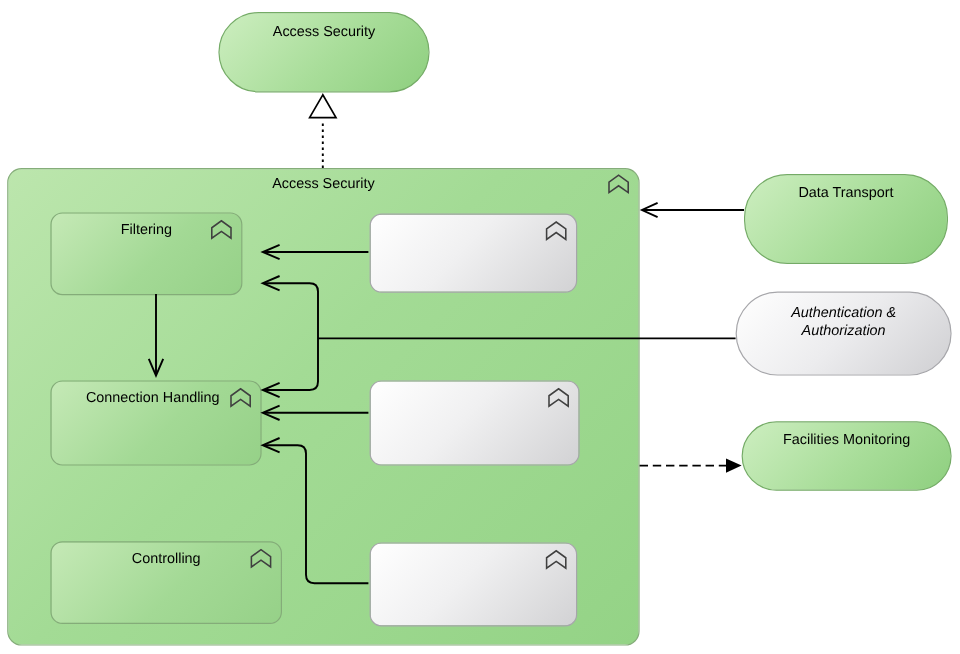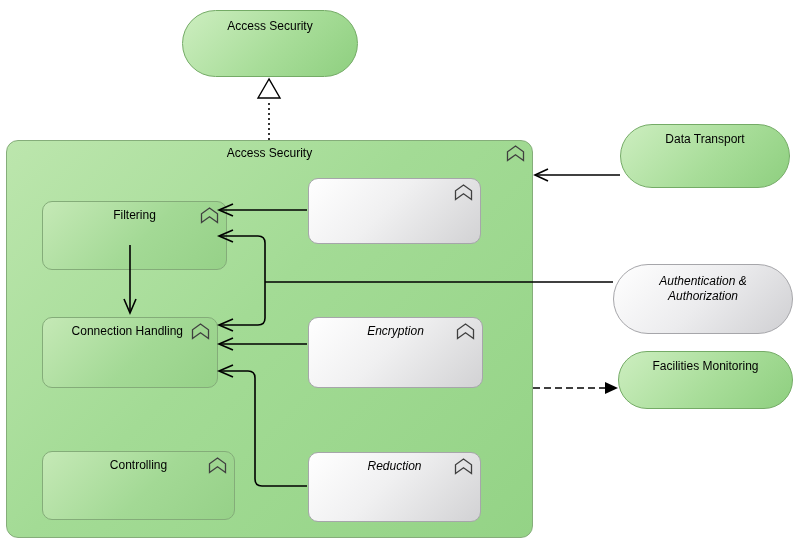--- a/index.html
+++ b/index.html
@@ -16,21 +16,21 @@
   .white-box {
     background:linear-gradient(135deg,#ffffff 0%,#f0f0f1 45%,#d2d2d4 100%);
     border:1.4px solid #a6a6aa; border-radius:10px;
   }
   .capsule-green {
     background:linear-gradient(135deg,#cdeec0 0%,#a8dd99 55%,#8ecf7f 100%);
     border:1.4px solid #74ab66; border-radius:36px;
   }
   .capsule-white {
     background:linear-gradient(135deg,#ffffff 0%,#ececee 50%,#cfcfd2 100%);
-    border:1.4px solid #a6a6aa; border-radius:36px;margin-top:21px;
+    border:1.4px solid #a6a6aa; border-radius:36px;
   }
   .container-box {
     background:linear-gradient(135deg,#bce6ad 0%,#a3db95 45%,#94d386 100%);
     border:1.4px solid #85ad7a; border-radius:12px;
   }
   .node-label {
     position:absolute; top:6px; left:0; right:0;
     text-align:center; line-height:1.25; pointer-events:none;
   }
   .italic { font-style:italic; }
@@ -48,63 +48,61 @@
   <div class="node capsule-green" style="left:182px; top:10px; width:176px; height:67px;">
     <div class="node-label" style="top:8px;">Access Security</div>
   </div>
 
   <div class="node container-box" style="left:6px; top:140px; width:527px; height:398px;">
     <div class="node-label" style="top:5px;">Access Security</div>
     <svg class="fn-icon" style="top:4px; right:7px;" width="19" height="17" viewBox="0 0 19 17">
       <path d="M1.5 15.5 V6.8 L9.5 1 L17.5 6.8 V15.5 L9.5 9.8 Z" fill="none" stroke="#404040" stroke-width="1.3"></path>
     </svg>
 
-    <div class="node green-box" style="left:35px; top:36px; width:185px; height:69px;margin-top:24px;">
+    <div class="node green-box" style="left:35px; top:36px; width:160px; height:69px;">
       <div class="node-label">Filtering</div>
       <svg class="fn-icon" width="19" height="17" viewBox="0 0 19 17">
         <path d="M1.5 15.5 V6.8 L9.5 1 L17.5 6.8 V15.5 L9.5 9.8 Z" fill="none" stroke="#404040" stroke-width="1.3"></path>
       </svg>
     </div>
 
     <div class="node white-box" style="left:301px; top:37px; width:173px; height:66px;">
       <svg class="fn-icon" width="19" height="17" viewBox="0 0 19 17">
         <path d="M1.5 15.5 V6.8 L9.5 1 L17.5 6.8 V15.5 L9.5 9.8 Z" fill="none" stroke="#404040" stroke-width="1.3"></path>
       </svg>
     </div>
 
     <div class="node green-box" style="left:35px; top:176px; width:176px; height:71px;">
       <div class="node-label" style="left:28px; right:34px;text-align:right;">Connection Handling</div>
       <svg class="fn-icon" width="19" height="17" viewBox="0 0 19 17">
         <path d="M1.5 15.5 V6.8 L9.5 1 L17.5 6.8 V15.5 L9.5 9.8 Z" fill="none" stroke="#404040" stroke-width="1.3"></path>
       </svg>
     </div>
 
     <div class="node white-box" style="left:301px; top:176px; width:175px; height:71px;">
-      <div class="node-label italic">Encryption</div>
       <svg class="fn-icon" width="19" height="17" viewBox="0 0 19 17">
         <path d="M1.5 15.5 V6.8 L9.5 1 L17.5 6.8 V15.5 L9.5 9.8 Z" fill="none" stroke="#404040" stroke-width="1.3"></path>
       </svg>
     </div>
 
     <div class="node green-box" style="left:35px; top:310px; width:193px; height:69px;">
       <div class="node-label">Controlling</div>
       <svg class="fn-icon" width="19" height="17" viewBox="0 0 19 17">
         <path d="M1.5 15.5 V6.8 L9.5 1 L17.5 6.8 V15.5 L9.5 9.8 Z" fill="none" stroke="#404040" stroke-width="1.3"></path>
       </svg>
     </div>
 
     <div class="node white-box" style="left:301px; top:311px; width:173px; height:70px;">
-      <div class="node-label italic">Reduction</div>
       <svg class="fn-icon" width="19" height="17" viewBox="0 0 19 17">
         <path d="M1.5 15.5 V6.8 L9.5 1 L17.5 6.8 V15.5 L9.5 9.8 Z" fill="none" stroke="#404040" stroke-width="1.3"></path>
       </svg>
     </div>
   </div>
 
-  <div class="node capsule-green" style="left:620px; top:124px; width:170px; height:64px;">
+  <div class="node capsule-green" style="left:620px; top:145px; width:170px; height:75px;">
     <div class="node-label" style="top:7px;">Data Transport</div>
   </div>
 
   <div class="node capsule-white" style="left:613px; top:243px; width:180px; height:70px;">
     <div class="node-label italic" style="top:9px; left:18px; right:18px;">Authentication &amp; Authorization</div>
   </div>
 
   <div class="node capsule-green" style="left:618px; top:351px; width:175px; height:58px;">
     <div class="node-label" style="top:7px;">Facilities Monitoring</div>
   </div>

